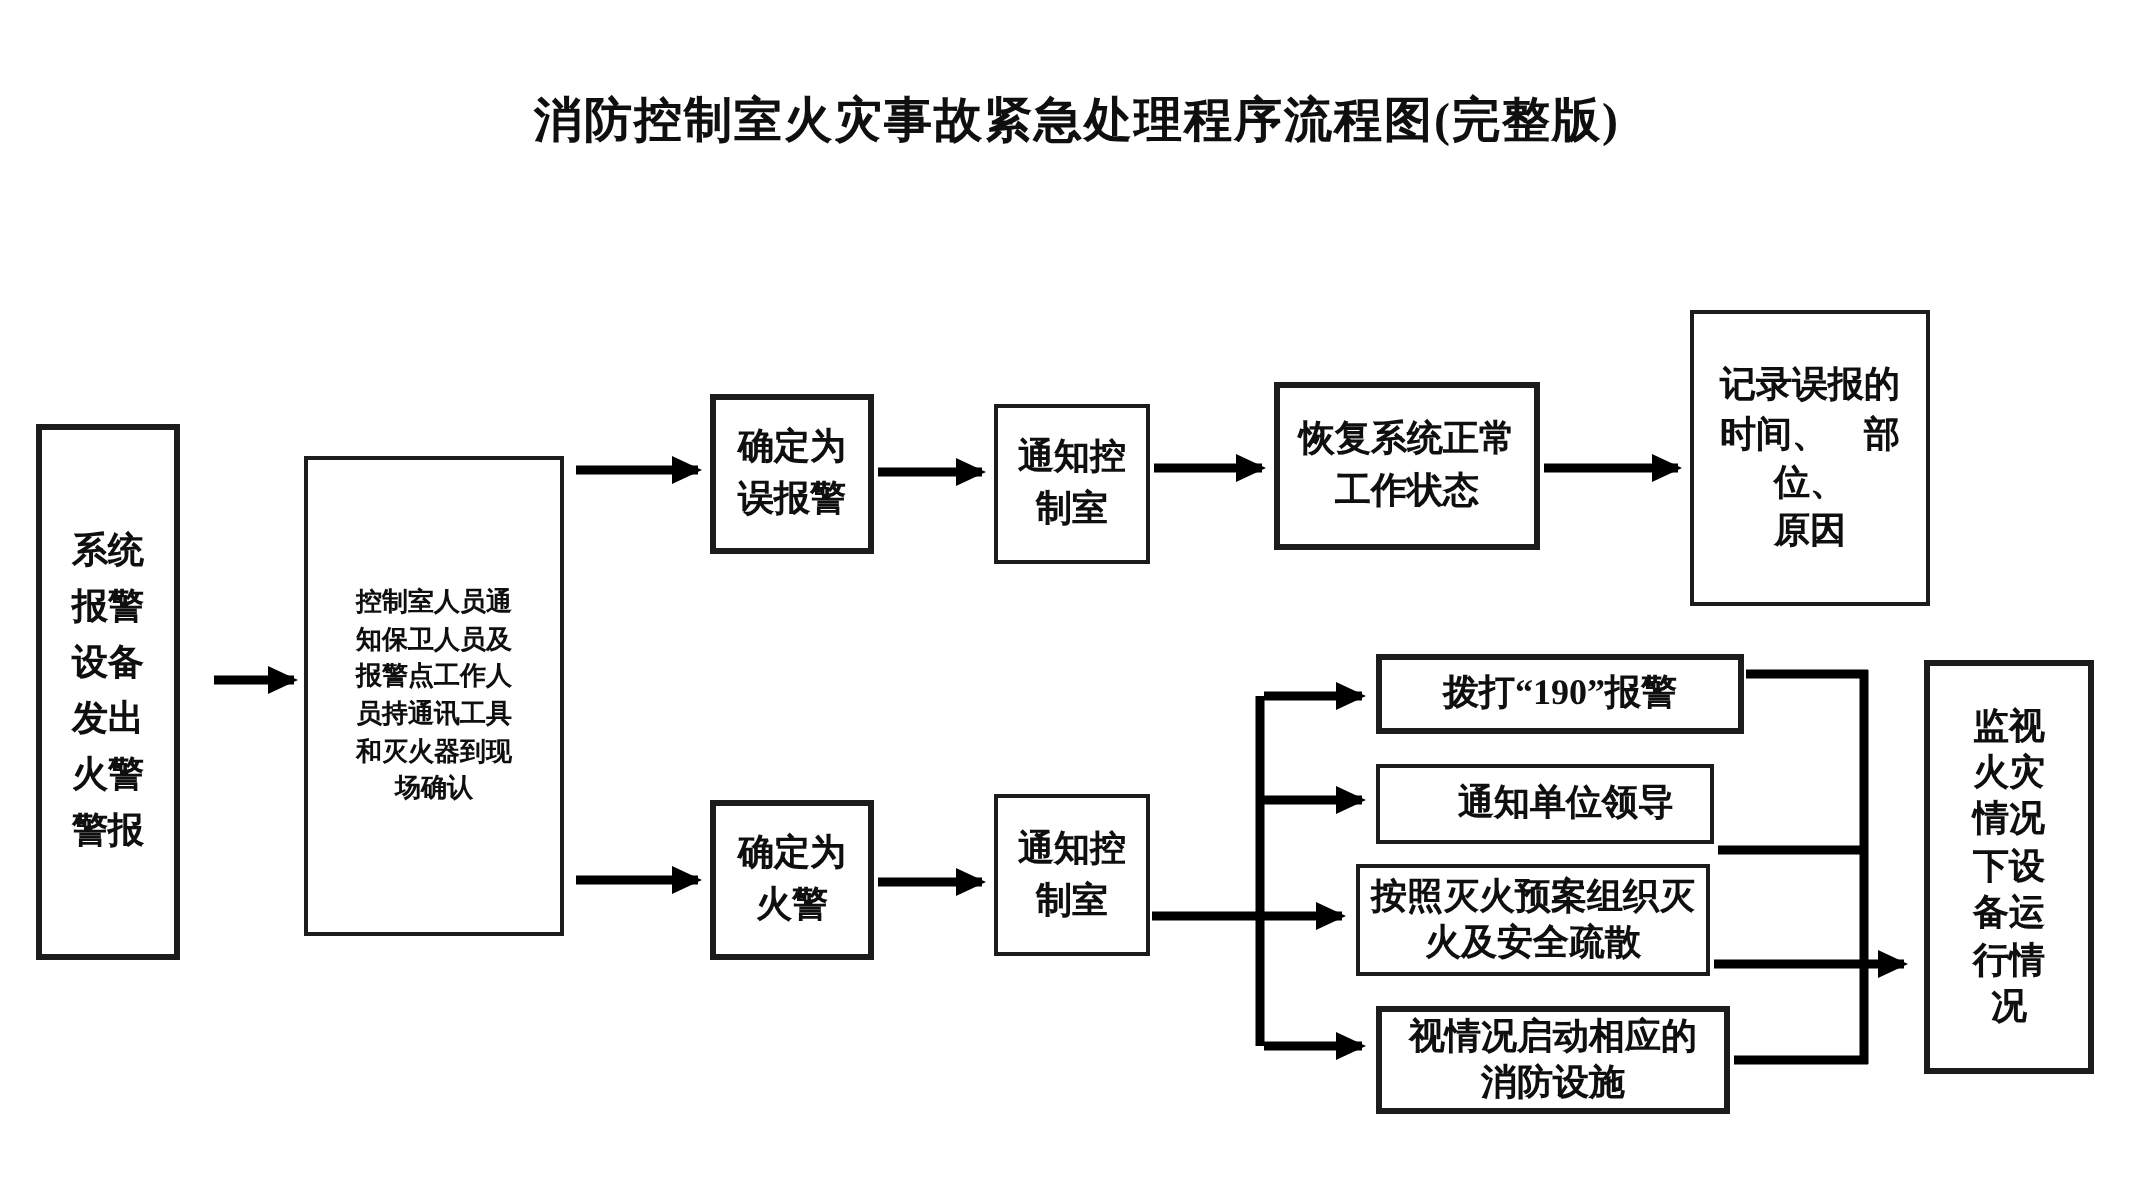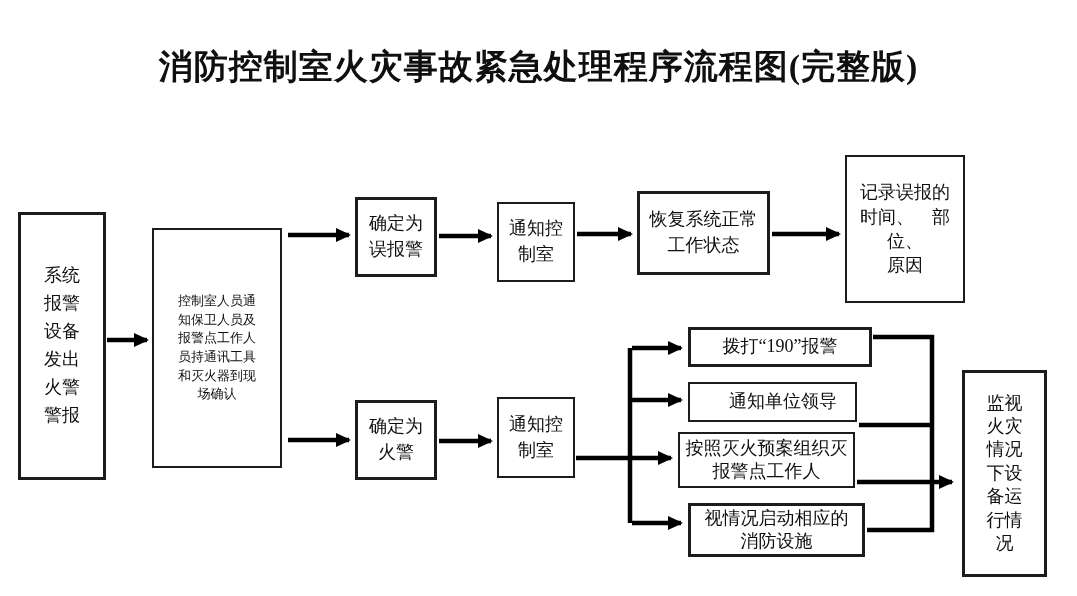--- a/index.html
+++ b/index.html
@@ -3,50 +3,50 @@
 <meta charset="utf-8">
 <style>
   html,body{margin:0;padding:0;background:#ffffff;}
   .diagram{
     position:relative;width:1077px;height:596px;background:#ffffff;
     font-family:"Liberation Serif","DejaVu Serif",serif;color:#0f0f0f;
     overflow:hidden;
   }
   .title{
     position:absolute;left:0;top:44px;width:100%;
-    text-align:center;font-size:34px;font-weight:700;letter-spacing:1px;
+    text-align:center;font-size:24px;font-weight:700;letter-spacing:1px;
   }
   .box{
     position:absolute;border:2px solid #1c1c1c;background:#ffffff;
     display:flex;align-items:center;justify-content:center;
     text-align:center;box-sizing:border-box;
   }
   .box .lbl{
-    white-space:pre-line;font-weight:400;font-size:18px;line-height:1.42;
+    white-space:pre-line;font-weight:700;font-size:18px;line-height:1.42;
     display:block;width:100%;
   }
   .thick{border-width:3px;}
-  #b1{left:18px;top:212px;width:88px;height:268px;}
+  #b1{left:18px;top:212px;width:72px;height:268px;}
   #b1 .lbl{line-height:1.55;}
   #b2{left:152px;top:228px;width:130px;height:240px;}
   #b2 .lbl{font-size:13px;line-height:1.44;}
   #b3{left:355px;top:197px;width:82px;height:80px;}
   #b4{left:497px;top:202px;width:78px;height:80px;}
   #b5{left:637px;top:191px;width:133px;height:84px;}
   #b6{left:845px;top:155px;width:120px;height:148px;}
   #b6 .lbl{line-height:1.35;}
   #b7{left:355px;top:400px;width:82px;height:80px;}
   #b8{left:497px;top:397px;width:78px;height:81px;}
   #b9{left:688px;top:327px;width:184px;height:40px;}
   #b10{left:688px;top:382px;width:169px;height:40px;padding-left:21px;}
   #b11{left:678px;top:432px;width:177px;height:56px;}
   #b11 .lbl{line-height:1.3;}
   #b12{left:688px;top:503px;width:177px;height:54px;}
   #b12 .lbl{line-height:1.3;}
-  #b13{left:962px;top:330px;width:85px;height:207px;margin-top:40px;}
+  #b13{left:962px;top:330px;width:85px;height:207px;}
   #b13 .lbl{line-height:1.3;}
   svg.connectors{position:absolute;left:0;top:0;width:1077px;height:596px;}
   svg.connectors line{stroke:#000000;stroke-width:4.5;}
 </style>
 </head>
 <body>
 
 <div class="diagram">
 
   <div class="title">消防控制室火灾事故紧急处理程序流程图(完整版)</div>
@@ -129,21 +129,21 @@
   <div class="box thick" id="b9">
     <span class="lbl">拨打“190”报警</span>
   </div>
 
   <div class="box" id="b10">
     <span class="lbl">通知单位领导</span>
   </div>
 
   <div class="box" id="b11">
     <span class="lbl">按照灭火预案组织灭
-报警点工作人</span>
+火及安全疏散</span>
   </div>
 
   <div class="box thick" id="b12">
     <span class="lbl">视情况启动相应的
 消防设施</span>
   </div>
 
   <div class="box thick" id="b13">
     <span class="lbl">监视
 火灾

